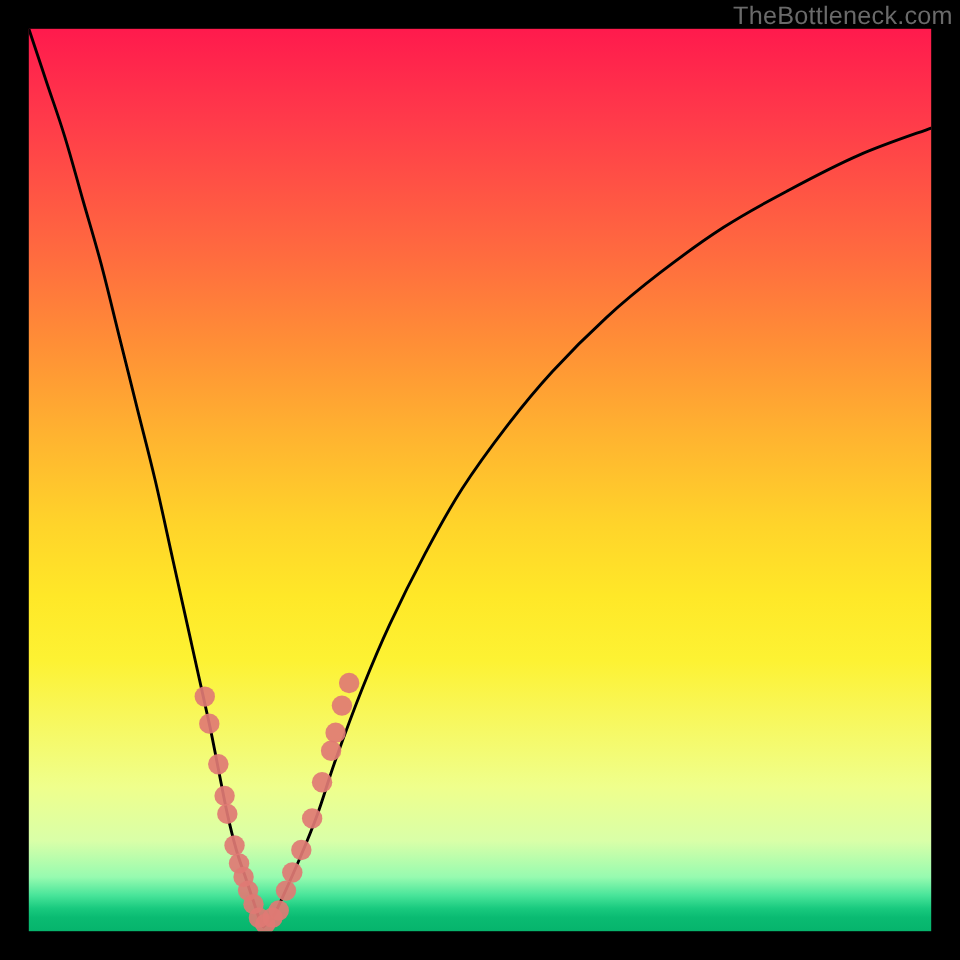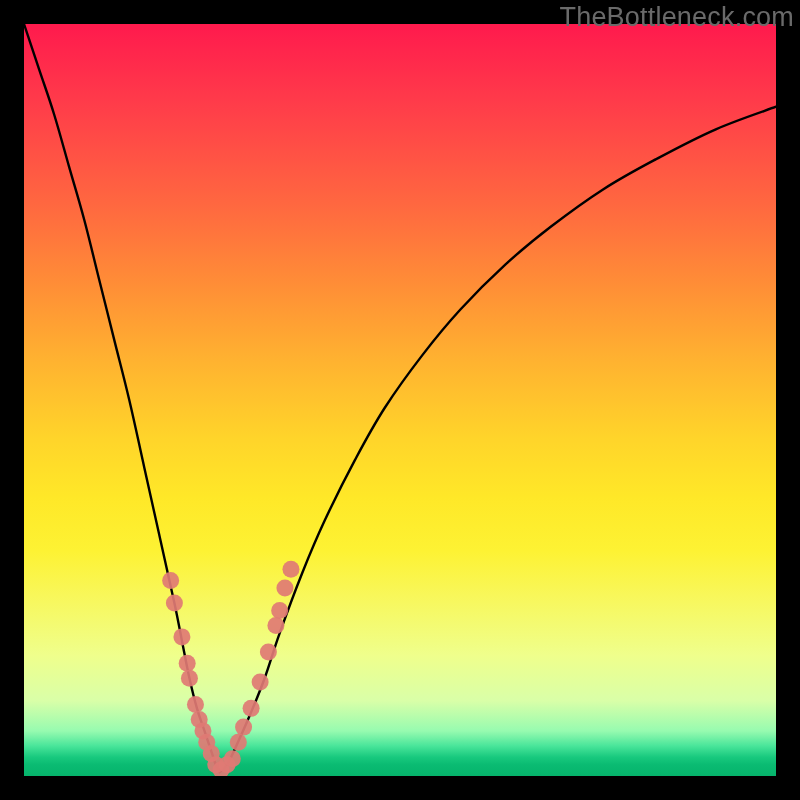--- a/index.html
+++ b/index.html
@@ -46,21 +46,21 @@
       #18c97e 97.5%,
       #0abb72 98.5%,
       #06b46c 100%
     );
   }
   .watermark {
     position: absolute;
     top: 2px;
     right: 6px;
     color: #6a6a6a;
-    font-size: 27px;
+    font-size: 21px;
     font-weight: 500;
     letter-spacing: 0.2px;
     user-select: none;
   }
   svg.curves {
     position: absolute;
     left: 0;
     top: 0;
     width: 752px;
     height: 752px;

